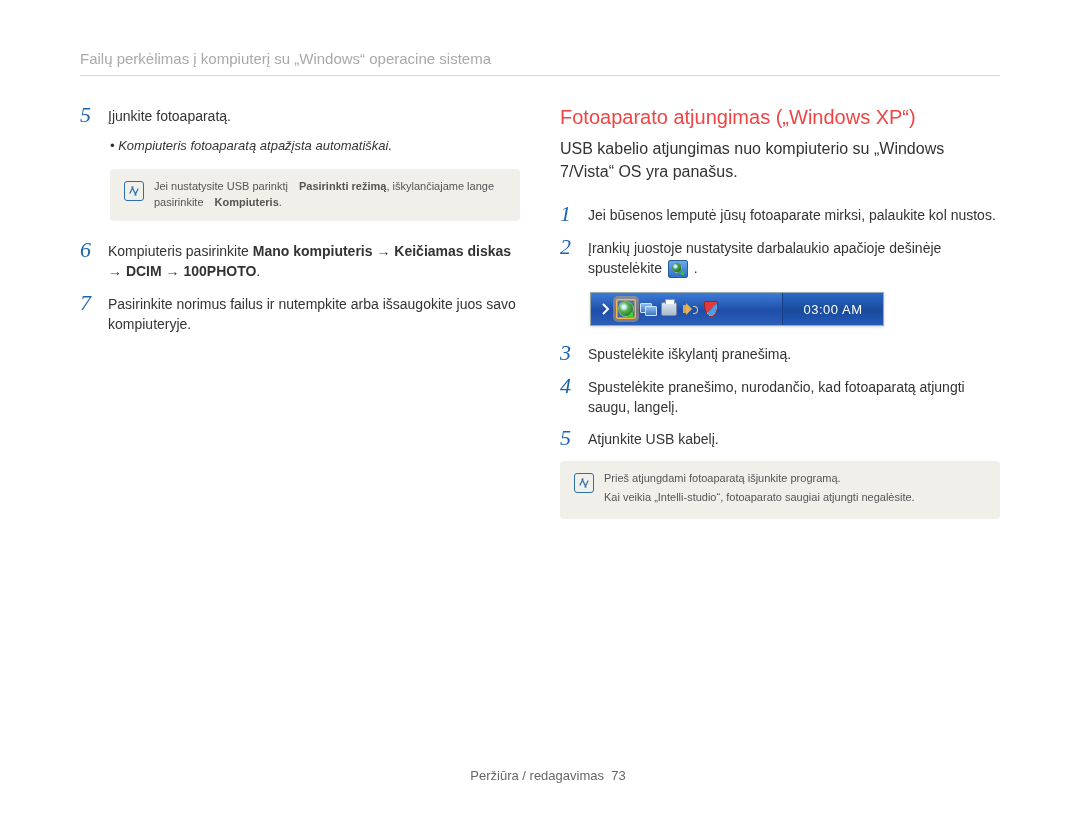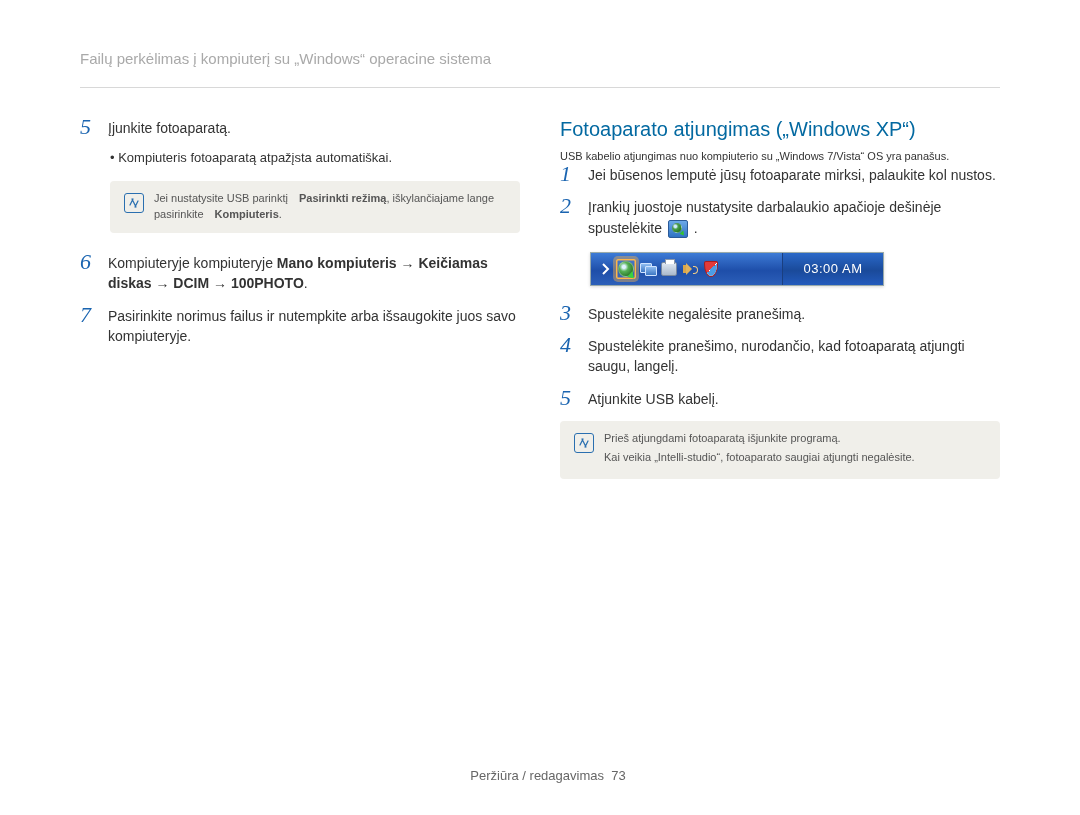--- a/index.html
+++ b/index.html
@@ -15,41 +15,41 @@
     width: 1080px;
     height: 815px;
     position: relative;
     box-sizing: border-box;
     padding: 50px 80px 40px 80px;
   }
   .header-title {
     color: #a9a9a9;
     font-size: 15px;
     border-bottom: 1px solid #d8d8d8;
-    padding-bottom: 20px;
+    padding-bottom: 8px;
     margin-bottom: 30px;
   }
   .columns {
     display: flex;
     gap: 40px;
   }
   .col {
     flex: 1;
     min-width: 0;
   }
   .section-heading {
-    color: #0369a1;
+    color: #ef4444;
     font-size: 20px;
     font-weight: 400;
     margin: 0 0 8px 0;
   }
   .intro-text {
-    font-size: 11px;
+    font-size: 16px;
     line-height: 1.45;
-    margin-bottom: 0;
+    margin-bottom: 22px;
   }
   .step {
     display: flex;
     align-items: flex-start;
     margin-bottom: 12px;
   }
   .step-num {
     font-family: Georgia, 'Times New Roman', serif;
     font-style: italic;
     color: #1a64b0;
@@ -62,21 +62,21 @@
     flex: 1;
     font-size: 14px;
     line-height: 1.45;
   }
   .step-body .bold { font-weight: 700; }
   .bullet-list {
     margin: 6px 0 10px 30px;
     padding: 0;
     font-size: 13px;
   }
-  .bullet-list li { margin-bottom: 16px; list-style: none; }
+  .bullet-list li { margin-bottom: 16px; list-style: none; font-style: italic; }
   .bullet-list li::before { content: "•  "; }
   .note-box {
     display: flex;
     align-items: flex-start;
     gap: 10px;
     background: #f0efea;
     border-radius: 4px;
     padding: 10px 14px;
     margin: 8px 0 20px 30px;
     font-size: 11px;
@@ -243,21 +243,21 @@
           </svg>
         </div>
         <div class="note-content">
           <span>Jei nustatysite USB parinktį </span><span class="bold">Pasirinkti režimą</span><span>, iškylančiajame lange pasirinkite </span><span class="bold">Kompiuteris</span><span>.</span>
         </div>
       </div>
 
       <div class="step">
         <div class="step-num">6</div>
         <div class="step-body">
-          <span>Kompiuteryje kompiuteryje </span><span class="bold">Mano kompiuteris → Keičiamas diskas → DCIM → 100PHOTO</span><span>.</span>
+          <span>Kompiuteris pasirinkite </span><span class="bold">Mano kompiuteris → Keičiamas diskas → DCIM → 100PHOTO</span><span>.</span>
         </div>
       </div>
 
       <div class="step">
         <div class="step-num">7</div>
         <div class="step-body">Pasirinkite norimus failus ir nutempkite arba išsaugokite juos savo kompiuteryje.</div>
       </div>
 
     </div>
 
@@ -313,21 +313,21 @@
           </div>
           <div class="tray-ico">
             <div class="ico-shield"></div>
           </div>
         </div>
         <div class="taskbar-right">03:00 AM</div>
       </div>
 
       <div class="step">
         <div class="step-num">3</div>
-        <div class="step-body">Spustelėkite negalėsite pranešimą.</div>
+        <div class="step-body">Spustelėkite iškylantį pranešimą.</div>
       </div>
 
       <div class="step">
         <div class="step-num">4</div>
         <div class="step-body">Spustelėkite pranešimo, nurodančio, kad fotoaparatą atjungti saugu, langelį.</div>
       </div>
 
       <div class="step">
         <div class="step-num">5</div>
         <div class="step-body">Atjunkite USB kabelį.</div>

